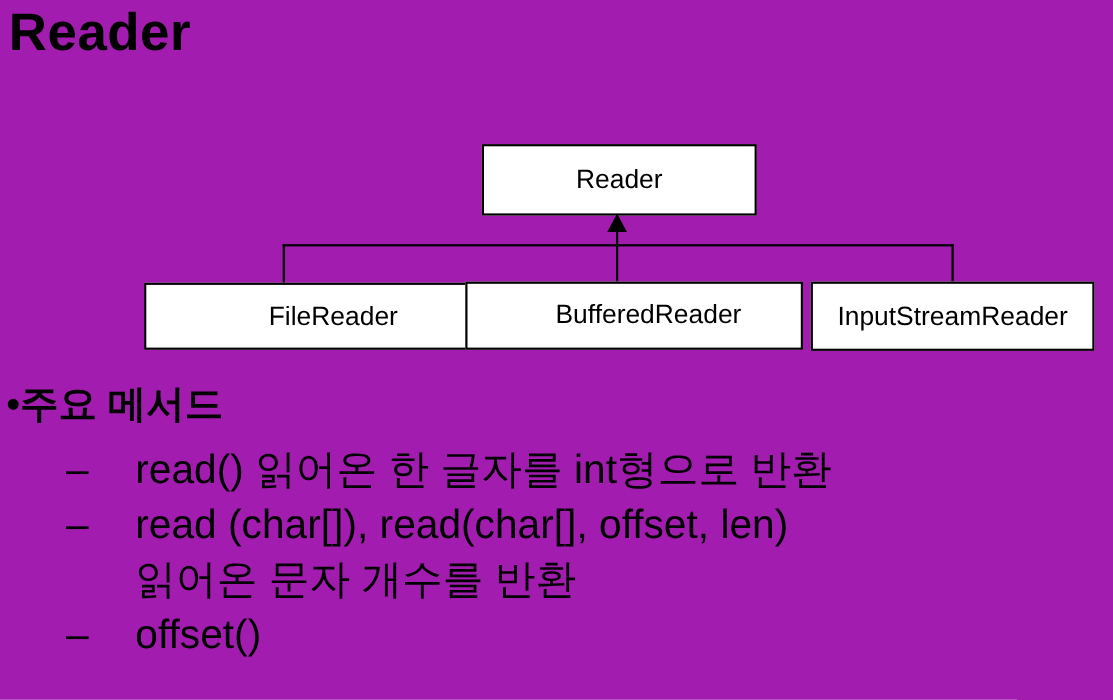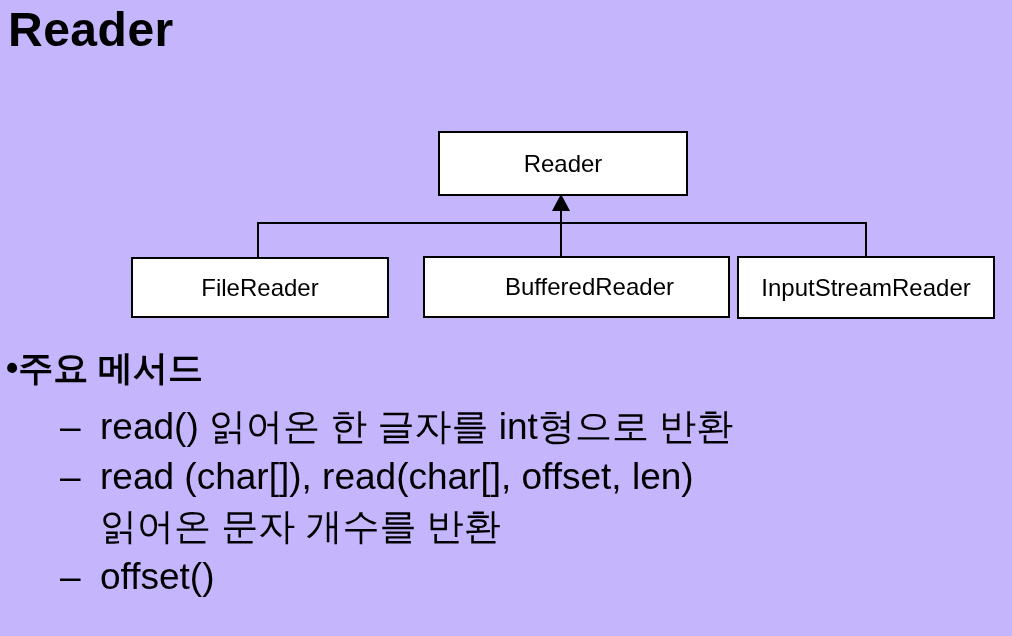--- a/index.html
+++ b/index.html
@@ -7,21 +7,21 @@
     width: 1012px;
     height: 636px;
     background: #ffffff;
     color: #000000;
     font-family: "Liberation Sans", sans-serif;
   }
   .slide {
     position: relative;
     width: 1012px;
     height: 636px;
-    background: #c4b5fd;
+    background: #a21caf;
     overflow: hidden;
   }
   .title {
     position: absolute;
     left: 8px;
     top: 0;
     margin: 0;
     font-size: 48px;
     font-weight: bold;
     line-height: 60px;
@@ -60,21 +60,21 @@
     padding-left: 6px;
     line-height: 56px;
   }
   .sub-list {
     margin-top: 6px;
     padding-left: 60px;
     font-size: 37px;
   }
   .sub-item { display: flex; }
   .sub-marker { flex: none; width: 40px; line-height: 50px; }
-  .sub-lines { flex: 1; }
+  .sub-lines { flex: 1; margin-left: 23px; }
   .sub-line { line-height: 50px; white-space: nowrap; }
 </style>
 </head>
 <body>
 
 <div class="slide">
 
   <h1 class="title">Reader</h1>
 
   <div>
@@ -83,21 +83,21 @@
       <span>Reader</span>
     </div>
 
     <div class="arrowhead" style="left:552px; top:194px;"></div>
     <div class="conn" style="left:560px; top:209px; width:2px; height:15px;"></div>
     <div class="conn" style="left:257px; top:222px; width:610px; height:2px;"></div>
     <div class="conn" style="left:257px; top:222px; width:2px; height:36px;"></div>
     <div class="conn" style="left:560px; top:222px; width:2px; height:35px;"></div>
     <div class="conn" style="left:865px; top:222px; width:2px; height:35px;"></div>
 
-    <div class="box" style="left:131px; top:257px; width:254px; height:57px;">
+    <div class="box" style="left:131px; top:257px; width:254px; height:57px;padding-left:43px;">
       <span>FileReader</span>
     </div>
 
     <div class="box" style="left:423px; top:256px; width:277px; height:58px;padding-left:26px;">
       <span>BufferedReader</span>
     </div>
 
     <div class="box" style="left:737px; top:256px; width:254px; height:59px;">
       <span>InputStreamReader</span>
     </div>

